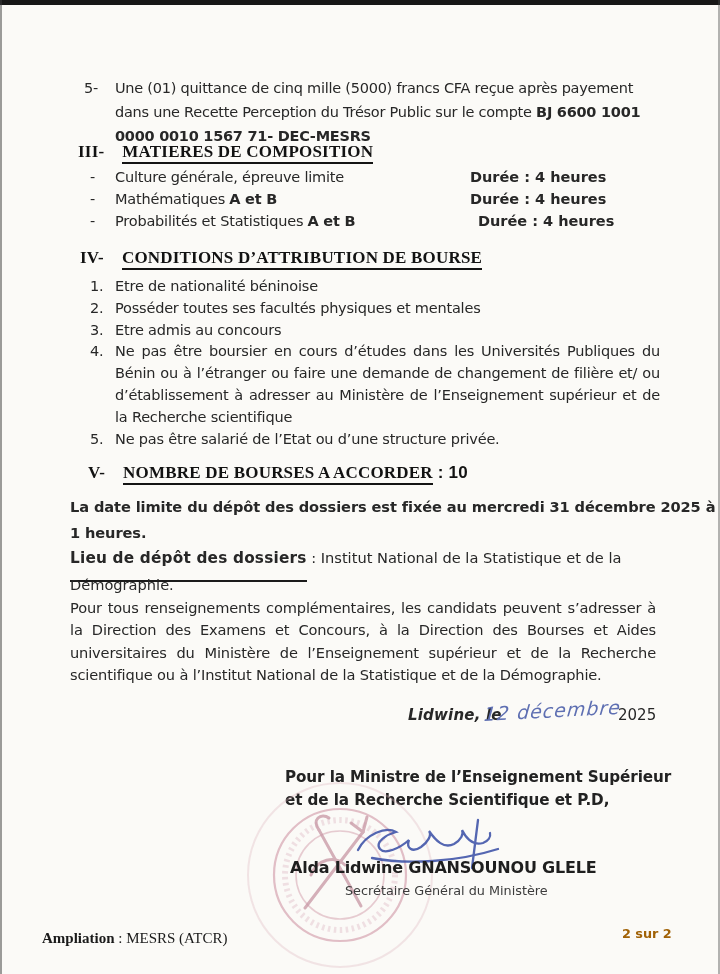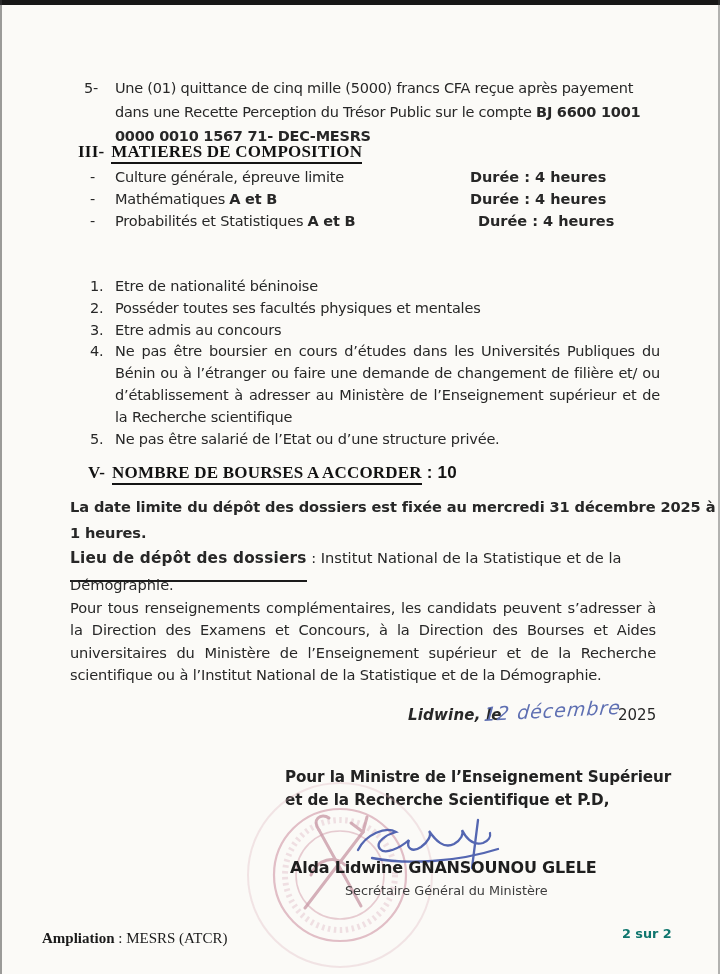--- a/index.html
+++ b/index.html
@@ -20,21 +20,21 @@
   .nowrap{white-space:nowrap;}
   .b{font-weight:bold;}
 
   
   .receipt{left:84px;top:76px;font-size:14.5px;letter-spacing:-0.25px;line-height:24px;}
   .receipt .marker{position:absolute;left:0;top:0;}
   .receipt .lines{margin-left:31px;}
 
   
   .heading{font-family:"Liberation Serif",serif;font-weight:bold;font-size:17px;color:#121212;letter-spacing:.2px;white-space:nowrap;}
-  .heading .numeral{margin-right:7px;}
+  .heading .numeral{margin-right:18px;}
   .heading .utitle{border-bottom:2.5px solid #141414;padding-bottom:1px;}
   .h3{left:78px;top:142px;}
   .h4{left:80px;top:248px;}
   .h5{left:88px;top:463px;}
 
   
   .subjects{left:88px;top:169px;width:580px;height:70px;font-size:14.5px;letter-spacing:-0.2px;}
   .subject-row{position:absolute;left:0;white-space:nowrap;}
   .subject-row .dash{position:absolute;left:2px;}
   .subject-row .sname{position:absolute;left:27px;}
@@ -64,21 +64,21 @@
   .pour-block{left:285px;top:766px;font-size:15.2px;font-weight:600;line-height:22.5px;letter-spacing:-0.1px;color:#222;}
 
   .stamp{left:245px;top:780px;}
   .sig{left:352px;top:816px;}
 
   .signatory-name{left:290px;top:858px;font-size:16px;font-weight:bold;letter-spacing:-0.2px;color:#1e1e1e;white-space:nowrap;}
   .signatory-title{left:345px;top:883px;font-size:12.8px;color:#3c3c3c;white-space:nowrap;}
 
   .ampliation{left:42px;top:930px;font-family:"Liberation Serif",serif;font-size:15px;color:#1a1a1a;white-space:nowrap;}
   .ampliation .label{font-weight:bold;}
-  .pagenum{left:622px;top:926px;font-size:12.8px;font-weight:600;color:#0f766e;}
+  .pagenum{left:622px;top:926px;font-size:12.8px;font-weight:600;color:#a16207;}
 </style>
 </head>
 <body>
 
 <div class="page">
   <div class="edge-top"></div>
   <div class="edge-left"></div>
   <div class="edge-right"></div>
 
   <div class="abs receipt">
@@ -105,20 +105,23 @@
       <span class="sname"><span>Mathématiques</span><span class="variant">A et  B</span></span>
       <span class="duration">Durée : 4 heures</span>
     </div>
     <div class="subject-row r3" style="top:43.5px">
       <span class="dash">-</span>
       <span class="sname"><span>Probabilités et Statistiques</span><span class="variant">A et B</span></span>
       <span class="duration">Durée : 4 heures</span>
     </div>
   </div>
 
+  <div class="abs heading h4">
+    <span class="numeral">IV-</span><span class="utitle">CONDITIONS D’ATTRIBUTION DE BOURSE</span>
+  </div>
 
   <div class="abs conditions">
     <div class="cond"><span class="num">1.</span><span>Etre de nationalité béninoise</span></div>
     <div class="cond"><span class="num">2.</span><span>Posséder toutes ses facultés physiques et mentales</span></div>
     <div class="cond"><span class="num">3.</span><span>Etre admis au concours</span></div>
     <div class="cond justify"><span class="num">4.</span><span>Ne pas être boursier en cours d’études dans les Universités Publiques du Bénin ou à l’étranger ou faire une demande de changement de filière et/ ou d’établissement à adresser au Ministère de l’Enseignement supérieur et de la Recherche scientifique</span></div>
     <div class="cond"><span class="num">5.</span><span>Ne pas être salarié de l’Etat ou d’une structure privée.</span></div>
   </div>
 
   <div class="abs heading h5">

